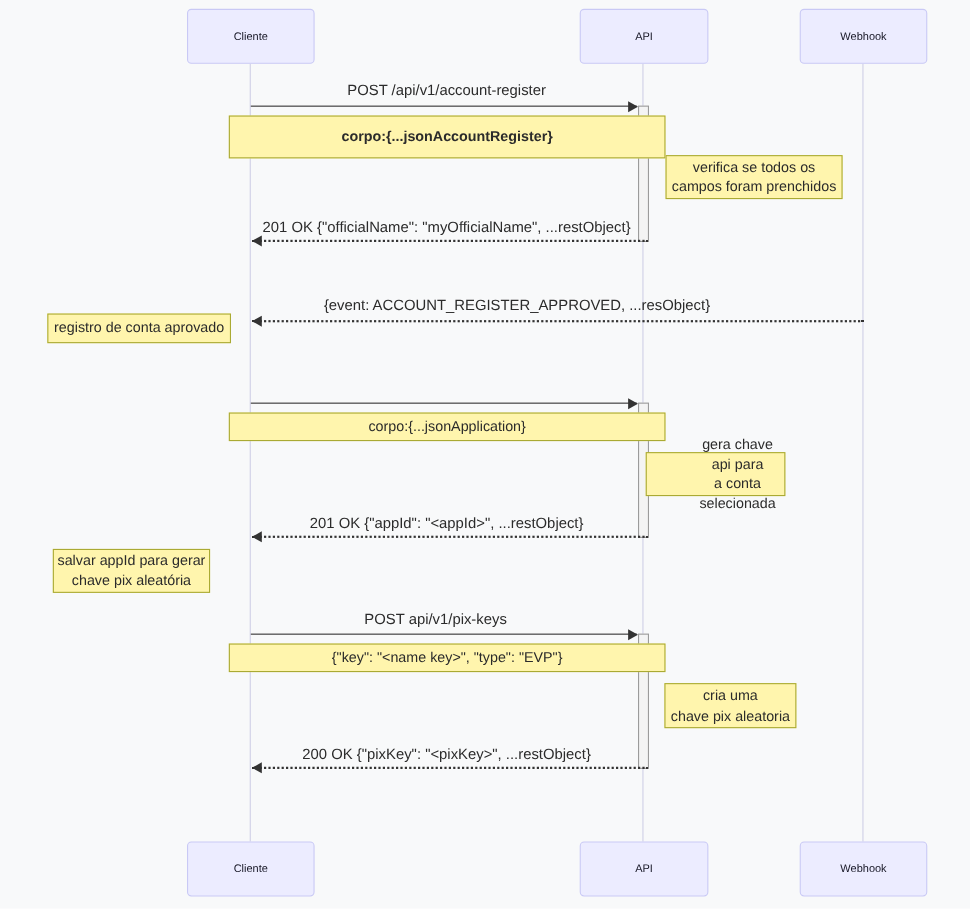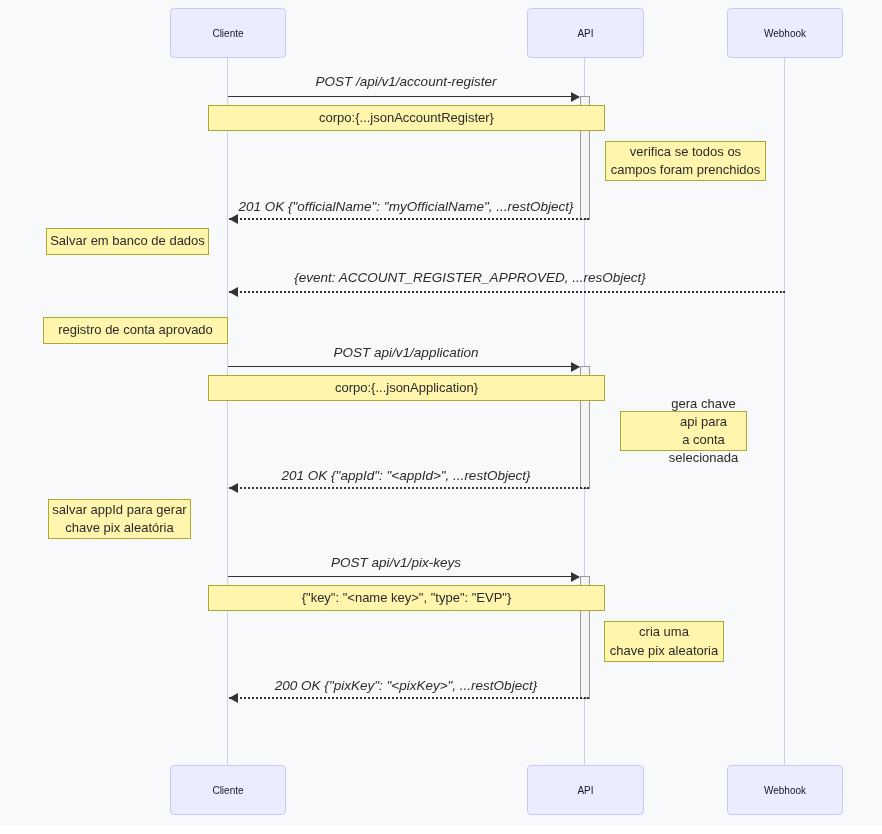--- a/index.html
+++ b/index.html
@@ -31,21 +31,21 @@
     position:absolute;width:10px;box-sizing:border-box;
     background:var(--activation-fill);border:1px solid var(--activation-border);z-index:1;
   }
   .note{
     position:absolute;box-sizing:border-box;z-index:2;
     background:var(--note-fill);border:1px solid var(--note-border);
     display:flex;align-items:center;justify-content:center;text-align:center;
     font-size:13px;line-height:1.4;white-space:pre-line;color:#2b2b2b;
   }
   .msg-label{
-    position:absolute;text-align:center;font-size:13.5px;color:#2b2b2b;z-index:2;font-style:italic;
+    position:absolute;text-align:center;font-size:13.5px;color:#2b2b2b;z-index:2;
   }
   .line-solid{position:absolute;height:0;border-top:1px solid var(--line);z-index:2;}
   .line-dotted{position:absolute;height:0;border-top:2px dotted var(--line);z-index:2;}
   .arr-r{position:absolute;width:0;height:0;z-index:2;
     border-top:5px solid transparent;border-bottom:5px solid transparent;border-left:9px solid var(--line);}
   .arr-l{position:absolute;width:0;height:0;z-index:2;
     border-top:5px solid transparent;border-bottom:5px solid transparent;border-right:9px solid var(--line);}
 </style>
 </head>
 <body>
@@ -68,44 +68,42 @@
     <span>API</span>
   </div>
   <div class="actor" style="left:727px;top:8px;">
     <span>Webhook</span>
   </div>
 
   <div class="msg-label" style="left:206px;top:74px;width:400px;">POST /api/v1/account-register</div>
   <div class="line-solid" style="left:228px;top:96px;width:351px;"></div>
   <div class="arr-r" style="left:571px;top:92px;"></div>
 
-  <div class="note" style="left:208px;top:105px;width:397px;height:26px;">corpo:{...jsonAccountRegister}</div>
+  <div class="note" style="left:208px;top:105px;width:397px;height:39px;font-weight:bold;">corpo:{...jsonAccountRegister}</div>
 
   <div class="note" style="left:605px;top:141px;width:161px;height:40px;">verifica se todos os
 campos foram prenchidos</div>
 
   <div class="msg-label" style="left:206px;top:199px;width:400px;">201 OK {"officialName": "myOfficialName", ...restObject}</div>
   <div class="line-dotted" style="left:229px;top:218px;width:360px;"></div>
   <div class="arr-l" style="left:229px;top:214px;"></div>
 
-  <div class="note" style="left:46px;top:228px;width:163px;height:27px;">Salvar em banco de dados</div>
 
   <div class="msg-label" style="left:220px;top:270px;width:500px;">{event: ACCOUNT_REGISTER_APPROVED, ...resObject}</div>
   <div class="line-dotted" style="left:229px;top:291px;width:556px;"></div>
   <div class="arr-l" style="left:229px;top:287px;"></div>
 
-  <div class="note" style="left:43px;top:317px;width:185px;height:27px;text-align:right;">registro de conta aprovado</div>
+  <div class="note" style="left:43px;top:285px;width:167px;height:27px;text-align:right;">registro de conta aprovado</div>
 
-  <div class="msg-label" style="left:206px;top:345px;width:400px;">POST api/v1/application</div>
   <div class="line-solid" style="left:228px;top:366px;width:351px;"></div>
   <div class="arr-r" style="left:571px;top:362px;"></div>
 
   <div class="note" style="left:208px;top:375px;width:397px;height:26px;">corpo:{...jsonApplication}</div>
 
-  <div class="note" style="left:620px;top:411px;width:127px;height:40px;padding-left:40px;">gera chave api para
+  <div class="note" style="left:587px;top:411px;width:127px;height:40px;padding-left:40px;">gera chave api para
 a conta selecionada</div>
 
   <div class="msg-label" style="left:206px;top:468px;width:400px;">201 OK {"appId": "&lt;appId&gt;", ...restObject}</div>
   <div class="line-dotted" style="left:229px;top:487px;width:360px;"></div>
   <div class="arr-l" style="left:229px;top:483px;"></div>
 
   <div class="note" style="left:48px;top:499px;width:143px;height:40px;">salvar appId para gerar
 chave pix aleatória</div>
 
   <div class="msg-label" style="left:196px;top:555px;width:400px;">POST api/v1/pix-keys</div>

